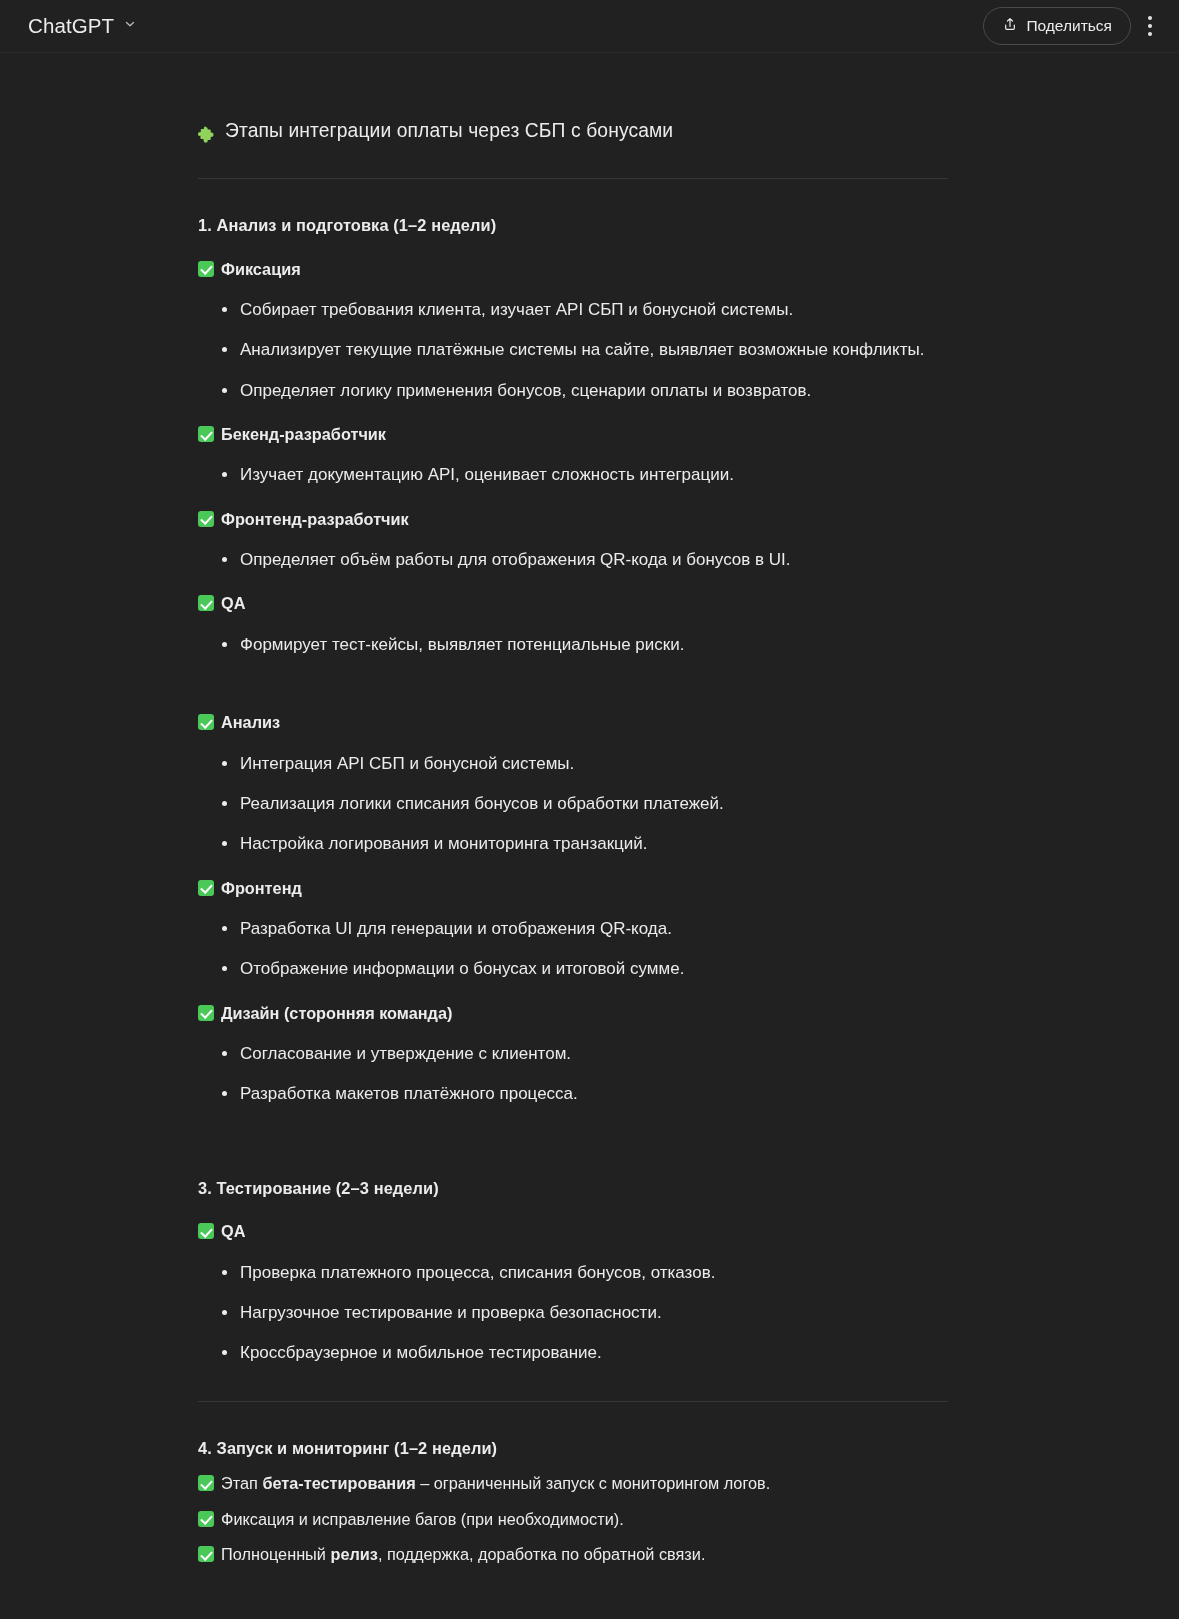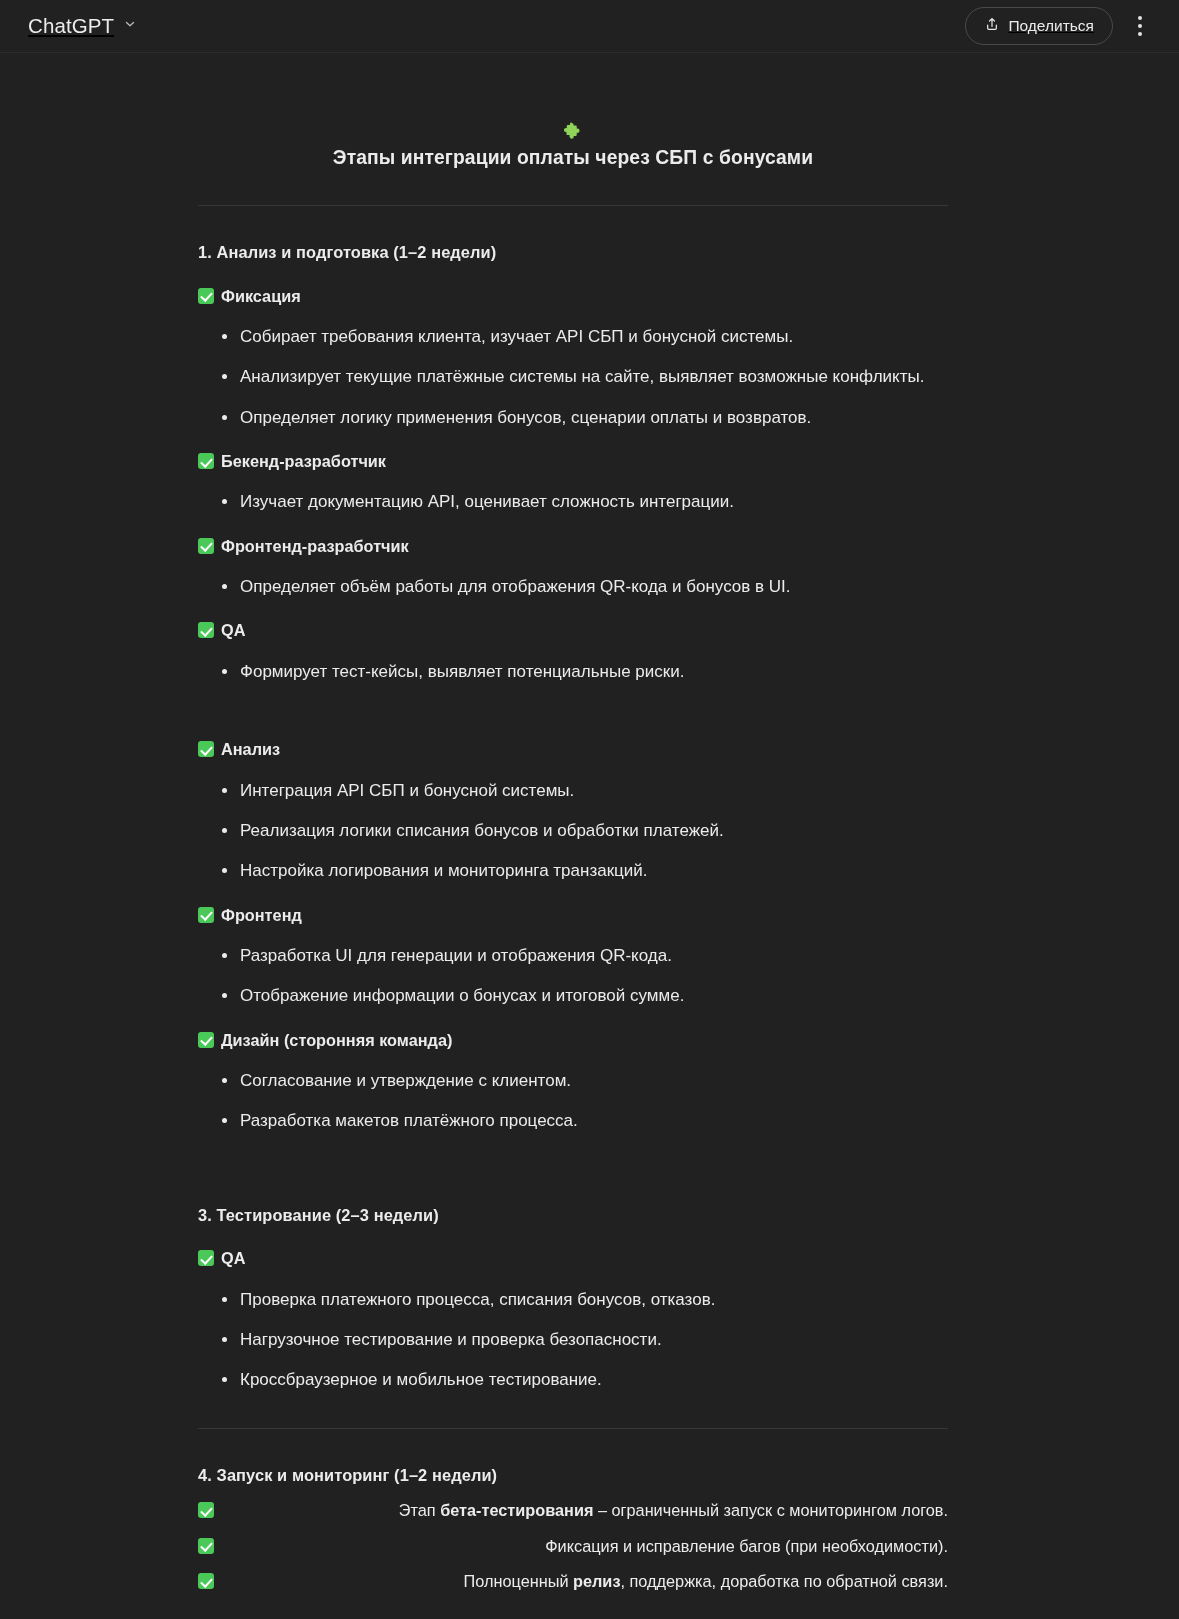--- a/index.html
+++ b/index.html
@@ -10,41 +10,40 @@
     -webkit-font-smoothing: antialiased;
   }
   body { width: 1179px; min-height: 1619px; position: relative; }
 
   
   .topbar {
     height: 53px;
     display: flex;
     align-items: center;
     justify-content: space-between;
-    padding: 0 20px 0 24px;
+    padding: 0 10px 0 24px;
     background: #212121;
     border-bottom: 1px solid #2c2c2c;
     position: relative;
-    text-decoration: underline;
   }
   .brand {
     display: flex;
     align-items: center;
     gap: 9px;
     padding: 5px 9px 5px 4px;
     border-radius: 9px;
     cursor: pointer;
   }
   .brand-label {
     color: #ececec;
     font-size: 20.5px;
     letter-spacing: .1px;
   }
   .chev { display: block; }
-  .topbar-right { display: flex; align-items: center; gap: 8px; }
+  .topbar-right { display: flex; align-items: center; }
   .share-btn {
     display: flex;
     align-items: center;
     gap: 8px;
     height: 38px;
     padding: 0 18px;
     border: 1px solid #4a4a4a;
     border-radius: 999px;
     background: transparent;
     color: #ececec;
@@ -67,28 +66,27 @@
     width: 750px;
     margin-left: 198px;
     padding-top: 20px;
     color: #ececec;
     font-size: 16.2px;
     line-height: 1.62;
   }
 
   h1.msg-title {
     font-size: 19.3px;
-    font-weight: 700;
+    font-weight: 400;
     line-height: 1.4;
     margin: 44px 0 0 0;
     letter-spacing: .1px;
     display: flex;
     align-items: center;
     gap: 8px;
-    flex-direction: column;
   }
 
   hr.rule {
     border: none;
     border-top: 1px solid #373737;
     margin: 34px 0 0 0;
     width: 750px;
   }
 
   h3.sect {
@@ -105,21 +103,21 @@
     display: flex;
     align-items: baseline;
     gap: 7px;
   }
   p.plain {
     margin: 9px 0 0 0;
     font-size: 16.3px;
     font-weight: 400;
     display: flex;
     align-items: baseline;
-    justify-content: space-between;
+    gap: 7px;
   }
   p.plain b { font-weight: 700; }
 
   ul.bul {
     list-style: none;
     margin: 6px 0 0 0;
     padding: 0;
   }
   ul.bul li {
     position: relative;

